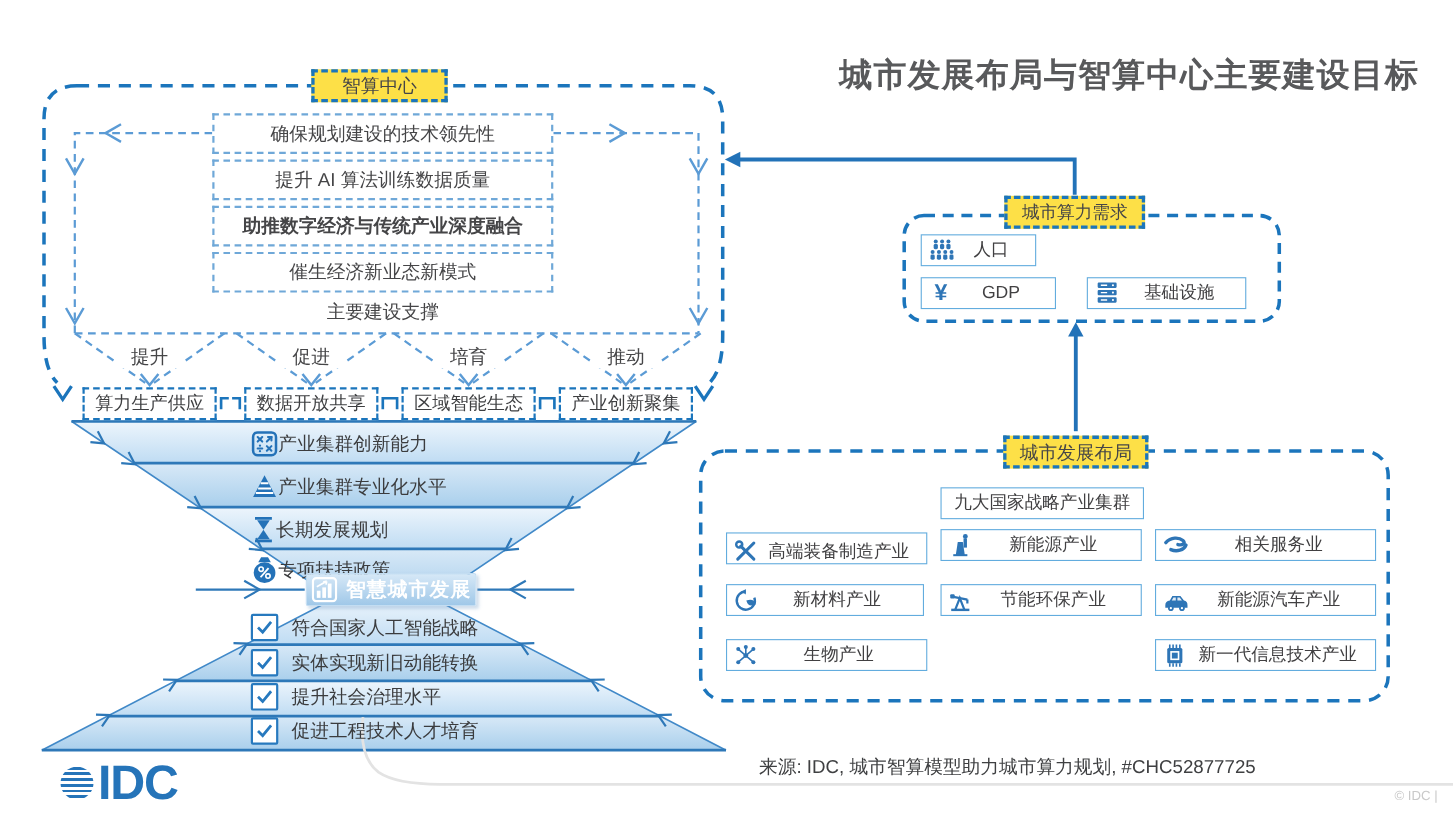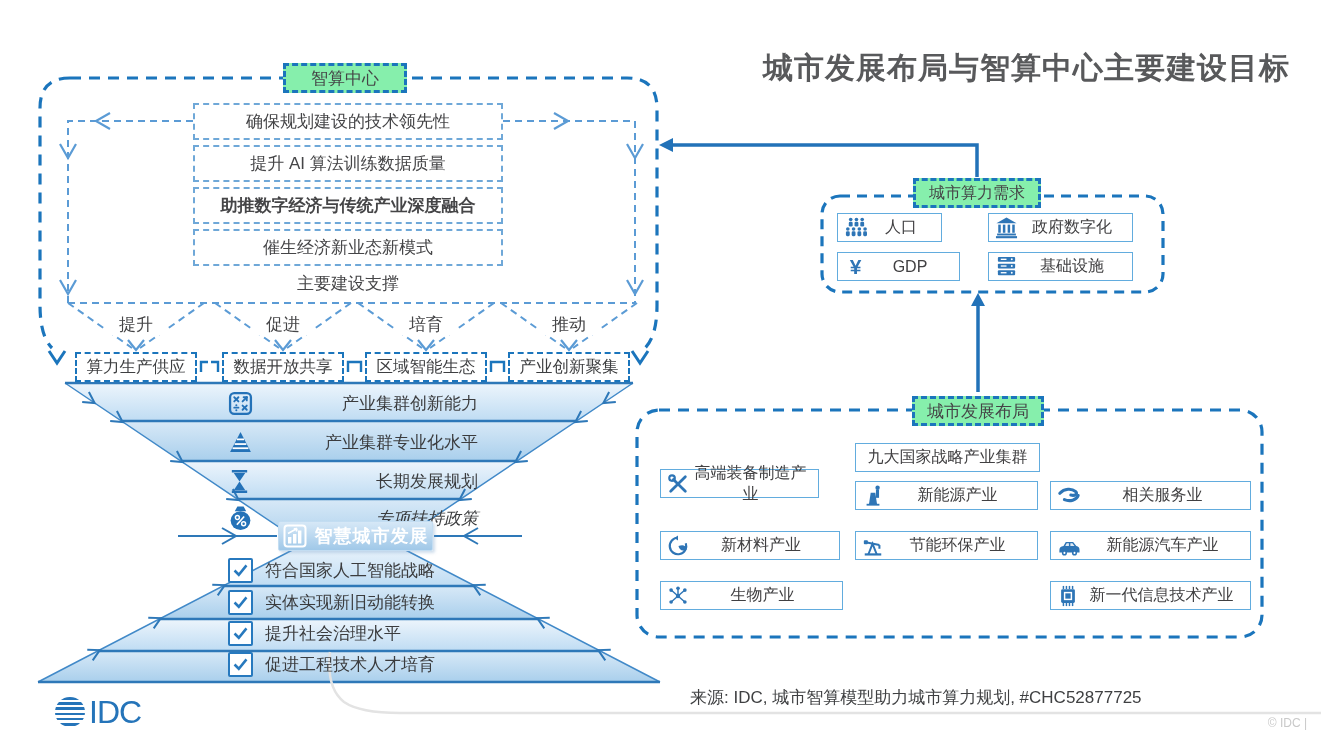--- a/index.html
+++ b/index.html
@@ -2,45 +2,45 @@
 <html><head>
 <meta charset="utf-8">
 <style>
   html,body{margin:0;padding:0;background:#fff;}
   #stage{position:relative;width:1321px;height:743px;background:#fff;overflow:hidden;
          font-family:"Liberation Sans","DejaVu Sans",sans-serif;color:#414042;}
   .abs{position:absolute;box-sizing:border-box;}
   svg.canvas{position:absolute;left:0;top:0;}
   .ctr{display:flex;align-items:center;justify-content:center;text-align:center;}
   .title{font-size:30px;font-weight:bold;color:#58595B;letter-spacing:1px;text-align:right;}
-  .tag{background:#86efac;border:3px dashed #1B75BC;font-size:17px;color:#454547;}
+  .tag{background:#fde047;border:3px dashed #1B75BC;font-size:17px;color:#454547;}
   .goal{background:#fff;border:2px dashed #6FA8D8;font-size:17px;color:#454547;}
   .pillar{background:#fff;border:2.5px dashed #1B75BC;font-size:16.5px;color:#3e3f41;}
   .verb{background:#fff;font-size:17px;color:#454547;}
   .support{font-size:17px;color:#454547;}
   .itembox{background:#fff;border:1.5px solid #62ACDE;display:flex;align-items:center;
            padding:0 6px;font-size:16px;color:#414042;}
   .itembox .lbl{flex:1;text-align:center;}
   .ic{display:inline-flex;align-items:center;justify-content:center;flex:0 0 auto;}
   .frow{display:flex;align-items:center;}
-  .frow .txt{flex:1;text-align:right;font-size:17px;color:#3b3c3e;}
+  .frow .txt{flex:1;text-align:left;font-size:17px;color:#3b3c3e;}
   .crow{display:flex;align-items:center;gap:12px;}
   .crow .txt{font-size:17px;color:#3b3c3e;}
   .cbox{width:21px;height:21px;background:#fff;border:2.5px solid #2779BE;border-radius:2px;
         display:flex;align-items:center;justify-content:center;flex:0 0 auto;}
   .banner{background:linear-gradient(#d6e8f7,#a0c8e8);border:1px solid #c3ddf2;border-radius:2px;
           display:flex;align-items:center;justify-content:center;gap:8px;
           box-shadow:2px 2px 3px rgba(120,160,200,.35);}
   .banner .txt{color:#fff;font-size:18px;font-weight:bold;letter-spacing:1px;}
   .src{font-size:17px;color:#3f4042;}
   .copyright{font-size:12px;color:#c9c9c9;}
   .logo{display:flex;align-items:center;gap:4px;}
   .globe{width:30px;height:30px;border-radius:50%;overflow:hidden;
          background:repeating-linear-gradient(#2574B9 0 2.6px,#ffffff 2.6px 5.2px);}
-  .logotxt{font-size:32px;font-weight:normal;color:#2574B9;letter-spacing:-1px;line-height:30px;}
+  .logotxt{font-size:44px;font-weight:bold;color:#2574B9;letter-spacing:-1px;line-height:30px;}
 </style>
 </head>
 <body>
 
 <div id="stage">
 
 <svg class="canvas" width="1321" height="743" viewBox="0 0 1321 743">
   <defs>
     <linearGradient id="gLight" x1="0" y1="0" x2="0" y2="1">
       <stop offset="0" stop-color="#EDF5FC"></stop>
@@ -212,21 +212,21 @@
       <g fill="#2472B8">
         <rect x="4" y="1" width="16" height="2.6"></rect>
         <rect x="4" y="22.4" width="16" height="2.6"></rect>
         <path d="M6 4 H18 L12 13 Z"></path>
         <path d="M6 22 H18 L12 13 Z"></path>
       </g>
     </svg>
       </span>
   <span class="txt">长期发展规划</span>
 </div>
-<div class="abs frow" style="left:228px;top:504px;width:250px;height:28px;font-style:italic;">
+<div class="abs frow" style="left:228px;top:504px;width:250px;height:28px;">
   <span class="ic">
     <svg width="25" height="26" viewBox="0 0 24 25">
       <g fill="#2472B8">
         <path d="M9 1.5 h6 l2.5 4.5 h-11 z"></path>
         <ellipse cx="12" cy="15" rx="9.5" ry="9"></ellipse>
       </g>
       <line x1="8.5" y1="19" x2="15.5" y2="11" stroke="#fff" stroke-width="1.6"></line>
       <circle cx="9" cy="12" r="1.9" fill="none" stroke="#fff" stroke-width="1.4"></circle>
       <circle cx="15" cy="18" r="1.9" fill="none" stroke="#fff" stroke-width="1.4"></circle>
     </svg>
@@ -297,36 +297,20 @@
             <rect x="8" y="16" width="4" height="5" rx="1.4"></rect>
       <circle cx="16" cy="13.6" r="1.9"></circle>
             <rect x="14" y="16" width="4" height="5" rx="1.4"></rect>
       <circle cx="22" cy="13.6" r="1.9"></circle>
             <rect x="20" y="16" width="4" height="5" rx="1.4"></rect>
     </g>
         </svg>
       </span>
   <span class="lbl">人口</span>
 </div>
-<div class="abs itembox" style="left:988px;top:213px;width:145px;height:29px;">
-  <span class="ic">
-    <svg width="23" height="23" viewBox="0 0 24 24">
-          <g fill="#2E75B6">
-      <path d="M12 1.5 L22.5 7.5 H1.5 Z"></path>
-      <rect x="3.4" y="9" width="2.6" height="8.5"></rect>
-      <rect x="8.2" y="9" width="2.6" height="8.5"></rect>
-      <rect x="13.2" y="9" width="2.6" height="8.5"></rect>
-      <rect x="18" y="9" width="2.6" height="8.5"></rect>
-      <rect x="2.2" y="18.3" width="19.6" height="2"></rect>
-      <rect x="1" y="21" width="22" height="2.2"></rect>
-    </g>
-        </svg>
-      </span>
-  <span class="lbl">政府数字化</span>
-</div>
 <div class="abs itembox" style="left:837px;top:252px;width:123px;height:29px;">
   <span class="ic" style="width:23px;font-size:21px;font-weight:bold;color:#2E75B6;line-height:23px;">¥</span>
   <span class="lbl">GDP</span>
 </div>
 <div class="abs itembox" style="left:988px;top:252px;width:145px;height:29px;">
   <span class="ic">
     <svg width="23" height="23" viewBox="0 0 24 24">
       <g fill="#2E75B6">
         <rect x="3" y="2" width="18" height="5" rx="1"></rect>
         <rect x="3" y="9" width="18" height="5" rx="1"></rect>
@@ -345,21 +329,21 @@
     </svg>
       </span>
   <span class="lbl">基础设施</span>
 </div>
 
 <div class="abs tag ctr" style="left:912px;top:396px;width:132px;height:30px;font-size:17px;">城市发展布局</div>
 <div class="abs itembox" style="left:855px;top:443px;width:185px;height:29px;justify-content:center;">
   <span class="lbl">九大国家战略产业集群</span>
 </div>
 
-<div class="abs itembox" style="left:660px;top:469px;width:159px;height:29px;">
+<div class="abs itembox" style="left:660px;top:484px;width:183px;height:29px;align-items:flex-end;">
   <span class="ic">
     <svg width="22" height="22" viewBox="0 0 24 24">
       <g stroke="#2E75B6" stroke-width="3" stroke-linecap="round">
         <line x1="7" y1="7" x2="20" y2="20"></line>
             <line x1="20" y1="4" x2="4" y2="20"></line>
       </g>
       <circle cx="5.5" cy="5.5" r="3" fill="none" stroke="#2E75B6" stroke-width="2.4"></circle>
     </svg>
       </span>
   <span class="lbl">高端装备制造产业</span>

